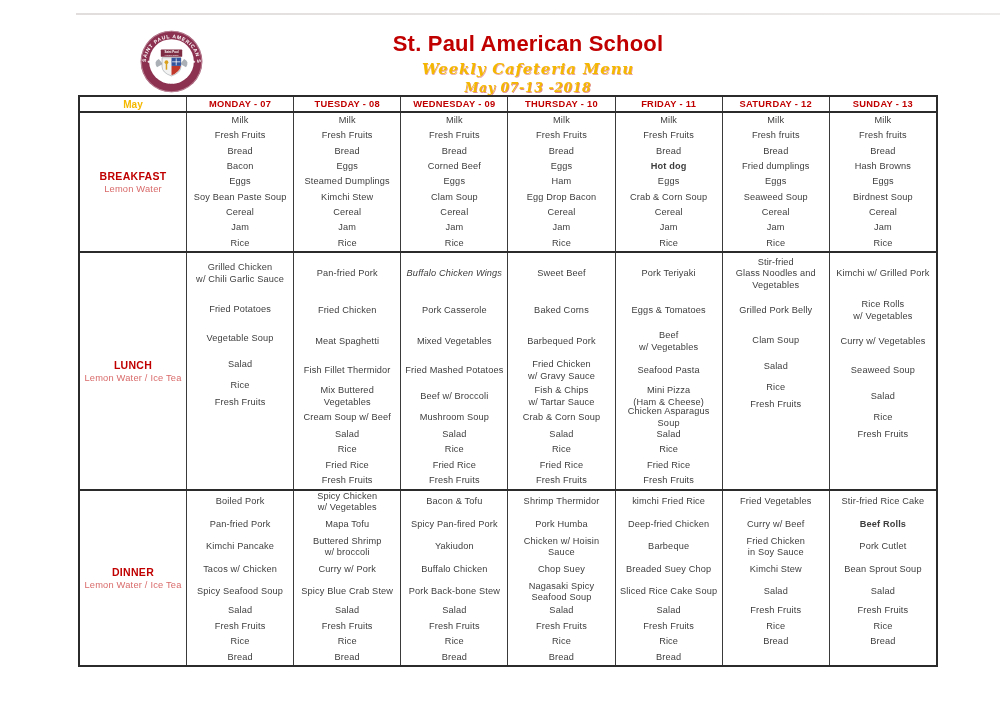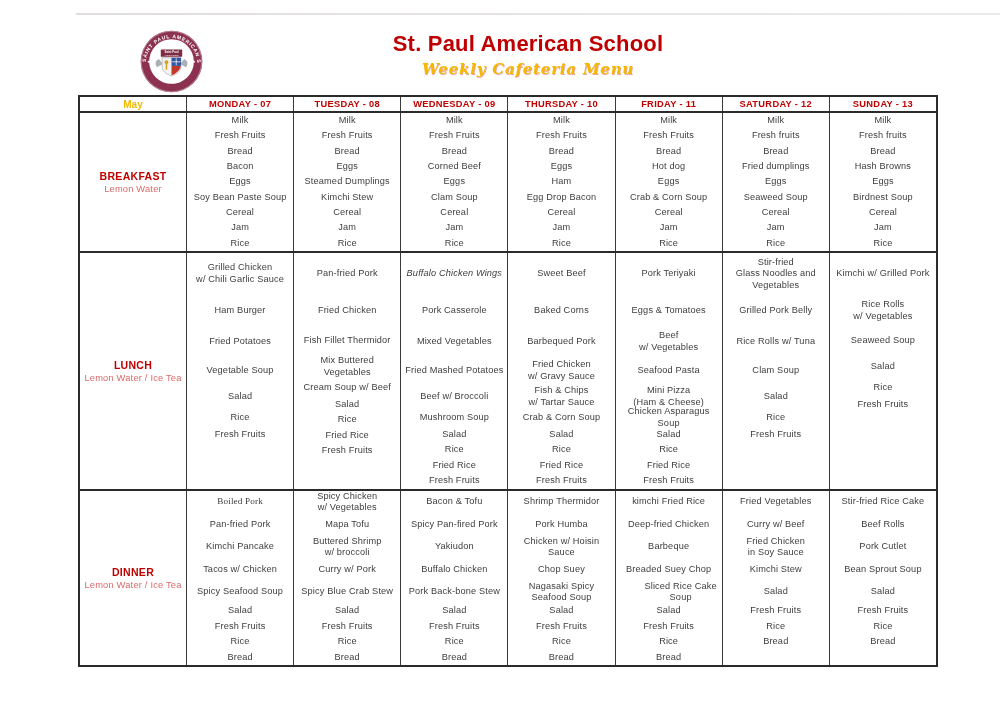--- a/index.html
+++ b/index.html
@@ -74,20 +74,21 @@
     <circle cx="42" cy="51" r="3" fill="#D8A01D"></circle>
     <rect x="40.8" y="54" width="2.4" height="9" fill="#D8A01D"></rect>
     <rect x="33" y="31" width="34" height="11.5" rx="1" fill="#7D2B42"></rect>
     <text x="50" y="36.2" text-anchor="middle" font-size="4.6" font-weight="bold" fill="#ffffff" font-family="Liberation Sans, sans-serif">Saint Paul</text>
     <text x="50" y="40.8" text-anchor="middle" font-size="3" fill="#ffffff" font-family="Liberation Sans, sans-serif">American School</text>
   </svg>
 
   <div class="titles">
     <div class="school-name">St. Paul American School</div>
     <div class="menu-subtitle">Weekly Cafeteria Menu</div>
+    <div class="menu-date">May 07-13 -2018</div>
   </div>
 
   <div class="menu-table" id="menuTable">
     <div class="t-row header-row">
       <div class="corner-cell">May</div>
     <div class="day-head">MONDAY - 07</div>
         <div class="day-head">TUESDAY - 08</div>
         <div class="day-head">WEDNESDAY - 09</div>
         <div class="day-head">THURSDAY - 10</div>
         <div class="day-head">FRIDAY - 11</div>
@@ -140,21 +141,21 @@
           <div class="menu-cell" style="height: 15.33px;">Ham</div>
           <div class="menu-cell" style="height: 15.33px;">Egg Drop Bacon</div>
           <div class="menu-cell" style="height: 15.33px;">Cereal</div>
           <div class="menu-cell" style="height: 15.33px;">Jam</div>
           <div class="menu-cell" style="height: 15.33px;">Rice</div>
         </div>
         <div class="day-col">
           <div class="menu-cell" style="height: 15.33px;">Milk</div>
           <div class="menu-cell" style="height: 15.33px;">Fresh Fruits</div>
           <div class="menu-cell" style="height: 15.33px;">Bread</div>
-          <div class="menu-cell" style="height: 15.33px;">Hot dog</div>
+          <div class="menu-cell" style="height: 15.33px; font-weight: bold;">Hot dog</div>
           <div class="menu-cell" style="height: 15.33px;">Eggs</div>
           <div class="menu-cell" style="height: 15.33px;">Crab &amp; Corn Soup</div>
           <div class="menu-cell" style="height: 15.33px;">Cereal</div>
           <div class="menu-cell" style="height: 15.33px;">Jam</div>
           <div class="menu-cell" style="height: 15.33px;">Rice</div>
         </div>
         <div class="day-col">
           <div class="menu-cell" style="height: 15.33px;">Milk</div>
           <div class="menu-cell" style="height: 15.33px;">Fresh fruits</div>
           <div class="menu-cell" style="height: 15.33px;">Bread</div>
@@ -178,33 +179,33 @@
         </div>
       </div>
       <div class="section">
         <div class="label-cell">
           <div class="section-name">LUNCH</div>
           <div class="section-drink">Lemon Water / Ice Tea</div>
         </div>
         <div class="day-col">
           <div class="menu-cell" style="height: 42px;">Grilled Chicken
 w/ Chili Garlic Sauce</div>
-          <div class="menu-cell" style="height: 32px;">Ham Burger</div>
           <div class="menu-cell" style="height: 30px;">Fried Potatoes</div>
           <div class="menu-cell" style="height: 28px;">Vegetable Soup</div>
           <div class="menu-cell" style="height: 24px;">Salad</div>
           <div class="menu-cell" style="height: 18px;">Rice</div>
           <div class="menu-cell" style="height: 15.5px;">Fresh Fruits</div>
           <div class="menu-cell" style="height: 15.5px;"></div>
           <div class="menu-cell" style="height: 15.5px;"></div>
           <div class="menu-cell" style="height: 15.5px;"></div>
         </div>
         <div class="day-col">
           <div class="menu-cell" style="height: 42px;">Pan-fried Pork</div>
           <div class="menu-cell" style="height: 32px;">Fried Chicken</div>
+          <div class="menu-cell" style="height: 30px;">Meat Spaghetti</div>
           <div class="menu-cell" style="height: 28px;">Fish Fillet Thermidor</div>
           <div class="menu-cell" style="height: 24px;">Mix Buttered Vegetables</div>
           <div class="menu-cell" style="height: 18px;">Cream Soup w/ Beef</div>
           <div class="menu-cell" style="height: 15.5px;">Salad</div>
           <div class="menu-cell" style="height: 15.5px;">Rice</div>
           <div class="menu-cell" style="height: 15.5px;">Fried Rice</div>
           <div class="menu-cell" style="height: 15.5px;">Fresh Fruits</div>
         </div>
         <div class="day-col">
           <div class="menu-cell" style="height: 42px; font-style: italic;">Buffalo Chicken Wings</div>
@@ -244,49 +245,49 @@
           <div class="menu-cell" style="height: 15.5px;">Salad</div>
           <div class="menu-cell" style="height: 15.5px;">Rice</div>
           <div class="menu-cell" style="height: 15.5px;">Fried Rice</div>
           <div class="menu-cell" style="height: 15.5px;">Fresh Fruits</div>
         </div>
         <div class="day-col">
           <div class="menu-cell" style="height: 42px;">Stir-fried
 Glass Noodles and
 Vegetables</div>
           <div class="menu-cell" style="height: 32px;">Grilled Pork Belly</div>
-          <div class="menu-cell" style="height: 30px;">Rice Rolls w/ Tuna</div>
           <div class="menu-cell" style="height: 28px;">Clam Soup</div>
           <div class="menu-cell" style="height: 24px;">Salad</div>
           <div class="menu-cell" style="height: 18px;">Rice</div>
           <div class="menu-cell" style="height: 15.5px;">Fresh Fruits</div>
           <div class="menu-cell" style="height: 15.5px;"></div>
           <div class="menu-cell" style="height: 15.5px;"></div>
           <div class="menu-cell" style="height: 15.5px;"></div>
         </div>
         <div class="day-col">
           <div class="menu-cell" style="height: 42px;">Kimchi w/ Grilled Pork</div>
           <div class="menu-cell" style="height: 32px;">Rice Rolls
 w/ Vegetables</div>
+          <div class="menu-cell" style="height: 30px;">Curry w/ Vegetables</div>
           <div class="menu-cell" style="height: 28px;">Seaweed Soup</div>
           <div class="menu-cell" style="height: 24px;">Salad</div>
           <div class="menu-cell" style="height: 18px;">Rice</div>
           <div class="menu-cell" style="height: 15.5px;">Fresh Fruits</div>
           <div class="menu-cell" style="height: 15.5px;"></div>
           <div class="menu-cell" style="height: 15.5px;"></div>
           <div class="menu-cell" style="height: 15.5px;"></div>
         </div>
       </div>
       <div class="section">
         <div class="label-cell">
           <div class="section-name">DINNER</div>
           <div class="section-drink">Lemon Water / Ice Tea</div>
         </div>
         <div class="day-col">
-          <div class="menu-cell" style="height: 22.5px; font-family: Liberation Serif, serif;">Boiled Pork</div>
+          <div class="menu-cell" style="height: 22.5px;">Boiled Pork</div>
           <div class="menu-cell" style="height: 22.5px;">Pan-fried Pork</div>
           <div class="menu-cell" style="height: 22.5px;">Kimchi Pancake</div>
           <div class="menu-cell" style="height: 22.5px;">Tacos w/ Chicken</div>
           <div class="menu-cell" style="height: 22.5px;">Spicy Seafood Soup</div>
           <div class="menu-cell" style="height: 15.5px;">Salad</div>
           <div class="menu-cell" style="height: 15.5px;">Fresh Fruits</div>
           <div class="menu-cell" style="height: 15.5px;">Rice</div>
           <div class="menu-cell" style="height: 15.5px;">Bread</div>
         </div>
         <div class="day-col">
@@ -323,41 +324,41 @@
           <div class="menu-cell" style="height: 15.5px;">Salad</div>
           <div class="menu-cell" style="height: 15.5px;">Fresh Fruits</div>
           <div class="menu-cell" style="height: 15.5px;">Rice</div>
           <div class="menu-cell" style="height: 15.5px;">Bread</div>
         </div>
         <div class="day-col">
           <div class="menu-cell" style="height: 22.5px;">kimchi Fried Rice</div>
           <div class="menu-cell" style="height: 22.5px;">Deep-fried Chicken</div>
           <div class="menu-cell" style="height: 22.5px;">Barbeque</div>
           <div class="menu-cell" style="height: 22.5px;">Breaded Suey Chop</div>
-          <div class="menu-cell" style="height: 22.5px; margin-left: 24px;">Sliced Rice Cake Soup</div>
+          <div class="menu-cell" style="height: 22.5px;">Sliced Rice Cake Soup</div>
           <div class="menu-cell" style="height: 15.5px;">Salad</div>
           <div class="menu-cell" style="height: 15.5px;">Fresh Fruits</div>
           <div class="menu-cell" style="height: 15.5px;">Rice</div>
           <div class="menu-cell" style="height: 15.5px;">Bread</div>
         </div>
         <div class="day-col">
           <div class="menu-cell" style="height: 22.5px;">Fried Vegetables</div>
           <div class="menu-cell" style="height: 22.5px;">Curry w/ Beef</div>
           <div class="menu-cell" style="height: 22.5px;">Fried Chicken
 in Soy Sauce</div>
           <div class="menu-cell" style="height: 22.5px;">Kimchi Stew</div>
           <div class="menu-cell" style="height: 22.5px;">Salad</div>
           <div class="menu-cell" style="height: 15.5px;">Fresh Fruits</div>
           <div class="menu-cell" style="height: 15.5px;">Rice</div>
           <div class="menu-cell" style="height: 15.5px;">Bread</div>
           <div class="menu-cell" style="height: 15.5px;"></div>
         </div>
         <div class="day-col">
           <div class="menu-cell" style="height: 22.5px;">Stir-fried Rice Cake</div>
-          <div class="menu-cell" style="height: 22.5px;">Beef Rolls</div>
+          <div class="menu-cell" style="height: 22.5px; font-weight: bold;">Beef Rolls</div>
           <div class="menu-cell" style="height: 22.5px;">Pork Cutlet</div>
           <div class="menu-cell" style="height: 22.5px;">Bean Sprout Soup</div>
           <div class="menu-cell" style="height: 22.5px;">Salad</div>
           <div class="menu-cell" style="height: 15.5px;">Fresh Fruits</div>
           <div class="menu-cell" style="height: 15.5px;">Rice</div>
           <div class="menu-cell" style="height: 15.5px;">Bread</div>
           <div class="menu-cell" style="height: 15.5px;"></div>
         </div>
       </div>
     </div>

